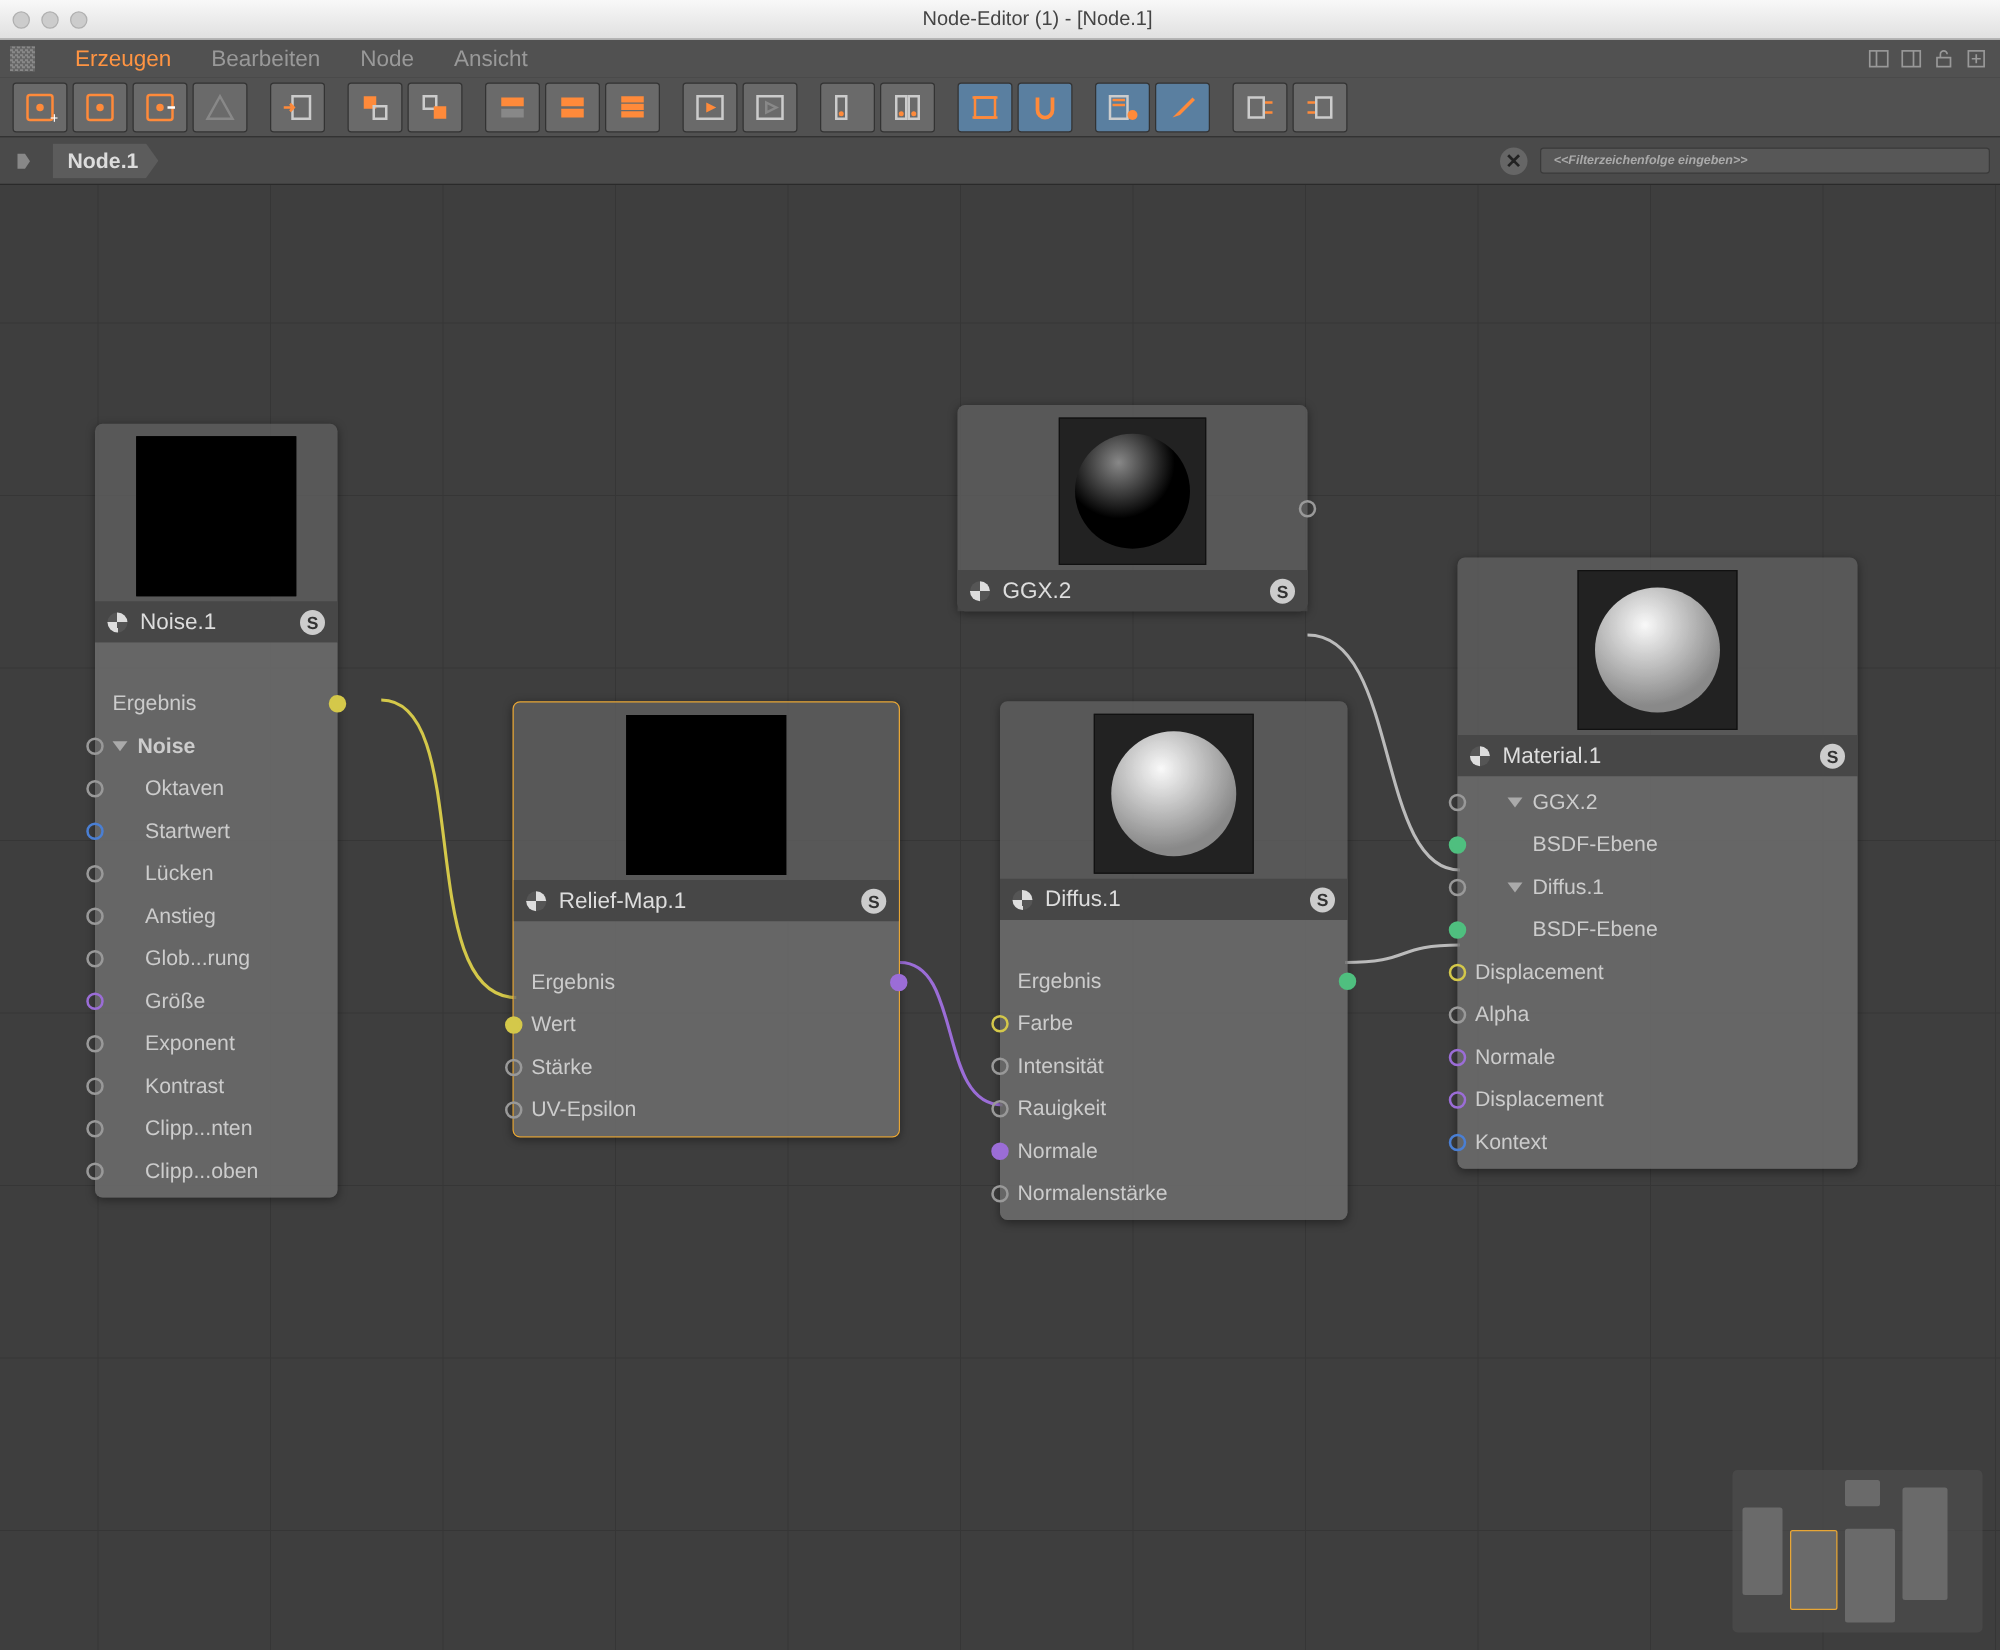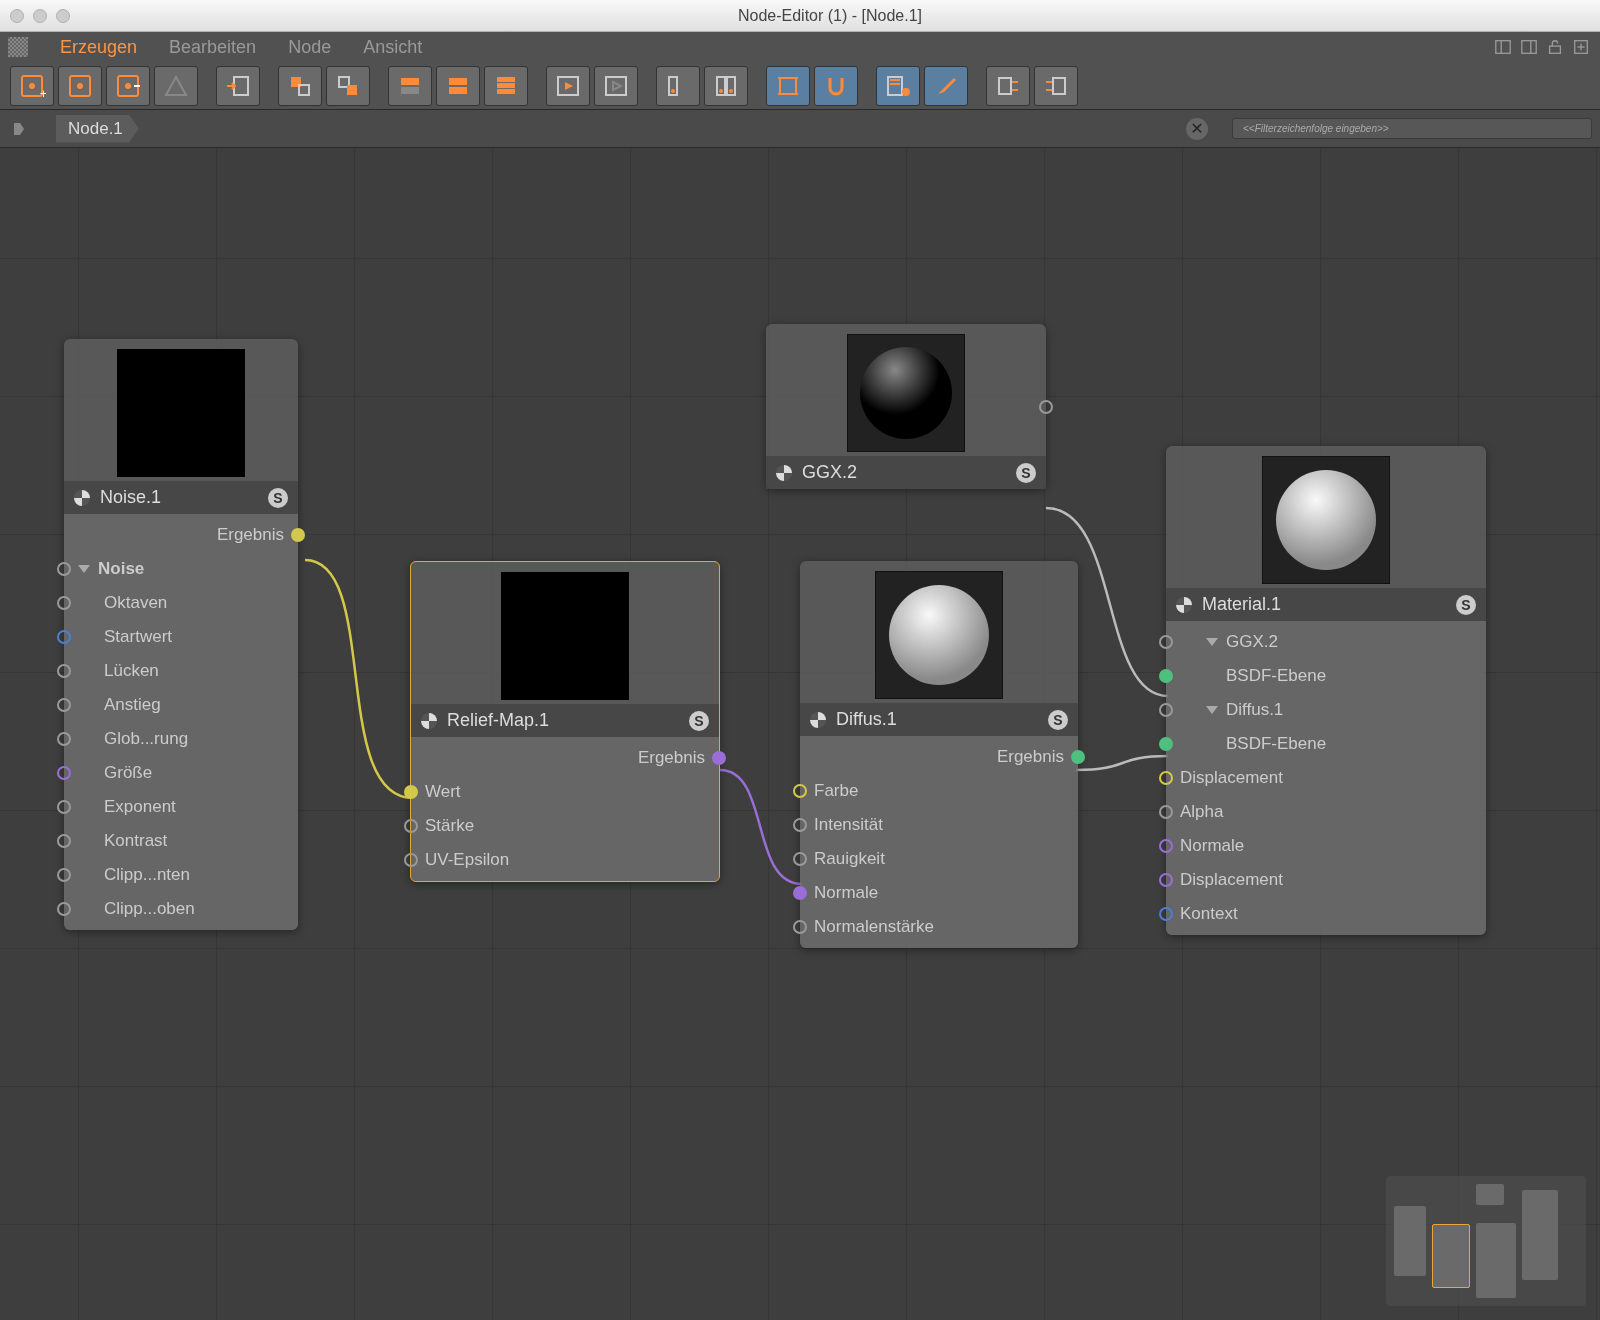--- a/index.html
+++ b/index.html
@@ -22,21 +22,21 @@
 
   
   .toolbar { height: 48px; background: #515151; display: flex; align-items: center; padding: 4px 10px; gap: 6px; border-bottom: 1px solid #2a2a2a; }
   .tb-group { display: flex; gap: 4px; }
   .tb-btn { width: 44px; height: 40px; background: #6a6a6a; border: 1px solid #333; border-radius: 3px; display: flex; align-items: center; justify-content: center; cursor: pointer; }
   .tb-btn.active { background: #5a7fa0; }
   .tb-btn svg { width: 28px; height: 28px; }
   .tb-sep { width: 6px; }
 
   
-  .pathbar { height: 38px; background: #4a4a4a; display: flex; align-items: center; padding: 0 8px; gap: 24px; border-bottom: 1px solid #2a2a2a; }
+  .pathbar { height: 38px; background: #4a4a4a; display: flex; align-items: center; padding: 0 8px; gap: 10px; border-bottom: 1px solid #2a2a2a; font-weight: bold; }
   .pathbar .anchor { width: 24px; height: 24px; display: flex; align-items: center; justify-content: center; }
   .pathbar .crumb { background: #5c5c5c; padding: 4px 16px 4px 12px; clip-path: polygon(0 0, calc(100% - 10px) 0, 100% 50%, calc(100% - 10px) 100%, 0 100%); font-size: 17px; color: #ddd; }
   .pathbar .spacer { flex: 1; }
   .pathbar .clear { width:22px; height:22px; border-radius:50%; background:#666; color:#222; display:flex; align-items:center; justify-content:center; font-size:16px; cursor:pointer; }
   .pathbar .filter { background:#575757; border:1px solid #3a3a3a; border-radius:3px; padding:4px 10px; width:360px; font-size:10px; color:#aaa; font-style:italic; }
 
   
   .canvas { position: relative; width: 100%; height: calc(1320px - 32px - 30px - 48px - 38px); background: #3e3e3e; background-image: linear-gradient(#363636 1px, transparent 1px), linear-gradient(90deg, #363636 1px, transparent 1px); background-size: 138px 138px; background-position: -60px -28px; overflow: hidden; }
   svg.wires { position:absolute; inset:0; width:100%; height:100%; pointer-events:none; }
   .wire { fill:none; stroke-width:2.5; }
@@ -45,21 +45,21 @@
   .node { position: absolute; background: rgba(100,100,100,0.7); border-radius: 6px; box-shadow: 0 2px 8px rgba(0,0,0,0.4); backdrop-filter: blur(0); }
   .node.selected { border: 1.5px solid #e8a635; }
   .node .preview { display:flex; justify-content:center; padding: 10px 0 4px; }
   .node .preview .img { width: 128px; height: 128px; background:#222; border:1px solid #111; }
   .node.small .preview .img { width: 118px; height: 118px; }
   .node .header { display:flex; align-items:center; padding: 6px 10px; font-size: 18px; color:#ddd; background: rgba(70,70,70,0.9); }
   .node .header .hicon { width:16px; height:16px; border-radius:50%; background: conic-gradient(#ddd 0 25%, #555 0 50%, #ddd 0 75%, #555 0 100%); margin-right:10px; }
   .node .header .s-badge { margin-left:auto; width:20px; height:20px; border-radius:50%; background:#ccc; color:#333; font-size:14px; font-weight:bold; display:flex; align-items:center; justify-content:center; }
   .node .body { background: rgba(120,120,120,0.45); padding: 4px 0; border-radius: 0 0 6px 6px; }
   .row { position: relative; display:flex; align-items:center; height: 34px; padding: 0 14px; font-size: 17px; color: #ccc; }
-  .row.out { justify-content: flex-end; }
+  .row.out { justify-content: flex-start; margin-top: 28px; }
   .row .lbl { white-space: nowrap; }
   .row.cat .lbl { font-weight: bold; }
   .row .tri { display:inline-block; width:0; height:0; border-left:6px solid transparent; border-right:6px solid transparent; border-top:8px solid #aaa; margin-right:8px; vertical-align:middle; }
   .row.indent { padding-left: 40px; }
   .row.indent2 { padding-left: 60px; }
   .port { position:absolute; width:14px; height:14px; border-radius:50%; border:2px solid #888; background:transparent; top:50%; transform:translateY(-50%); }
   .port.in { left:-7px; }
   .port.out { right:-7px; }
   .port.f-yellow { background:#d4c84a; border-color:#d4c84a; }
   .port.f-purple { background:#9b6dd7; border-color:#9b6dd7; }
@@ -309,21 +309,21 @@
 
     <path class="wire" stroke="#d4c84a" d="M 305 412 C 380 412, 330 650, 413 650"></path>
 
     <path class="wire" stroke="#9b6dd7" d="M 720 622 C 770 622, 750 736, 802 736"></path>
 
     <path class="wire" stroke="#bbb" d="M 1046 360 C 1120 360, 1100 548, 1168 548"></path>
 
     <path class="wire" stroke="#bbb" d="M 1076 622 C 1130 622, 1115 608, 1168 608"></path>
   </svg>
 
-  <div class="node" style="left:64px; top:191px; width:234px;">
+  <div class="node" style="left:76px; top:191px; width:194px;">
     <div class="preview">
         <div class="img tex-noise"></div>
       </div>
     <div class="header">
       <div class="hicon"></div>
       <span>Noise.1</span>
       <div class="s-badge">S</div>
     </div>
     <div class="body">
       <div class="row out">

